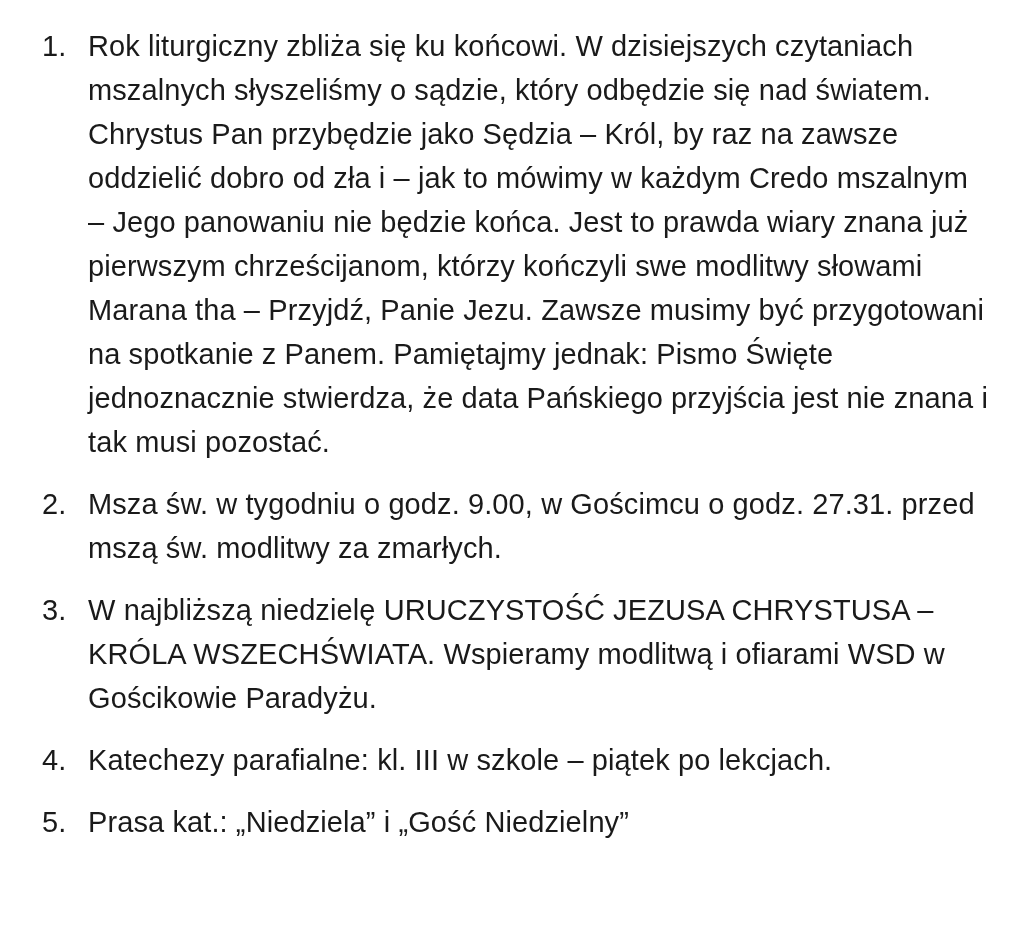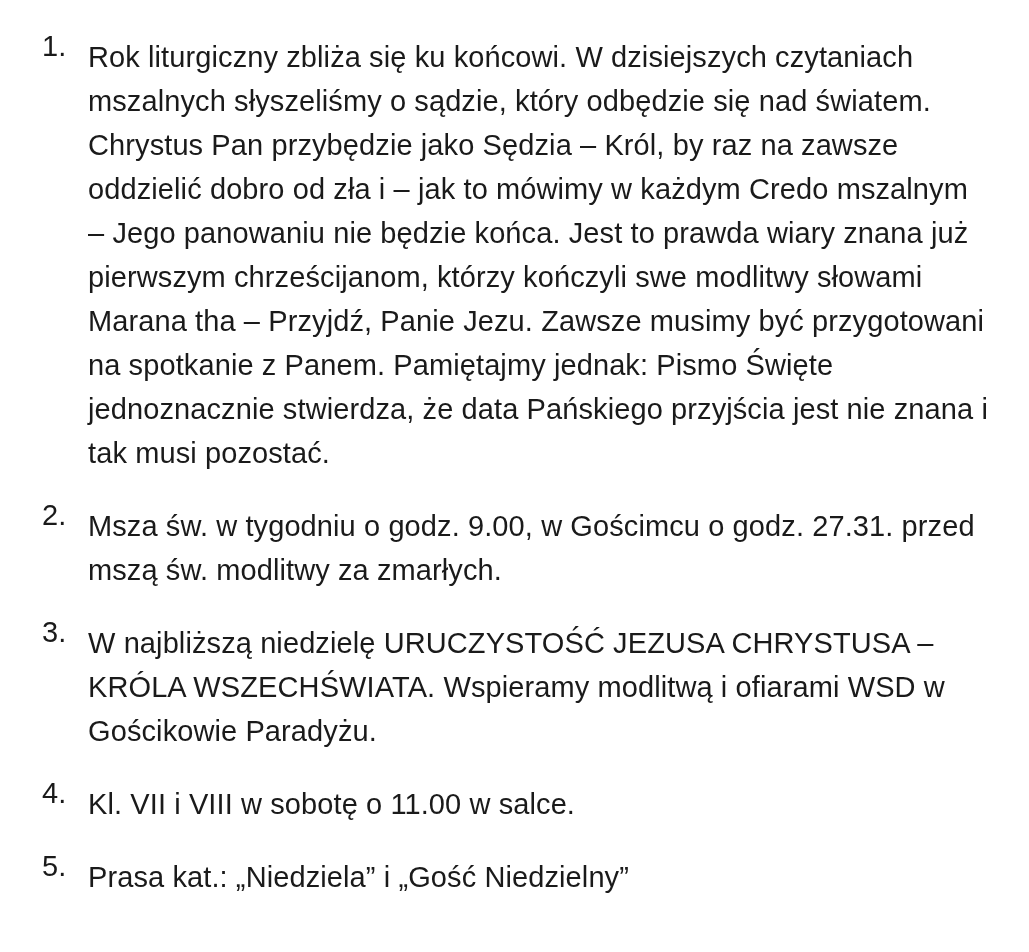--- a/index.html
+++ b/index.html
@@ -32,21 +32,20 @@
     margin: 0 0 18px 0;
     letter-spacing: 0.1px;
   }
   .li-num {
     flex: 0 0 46px;
     width: 46px;
   }
   .li-content {
     flex: 1 1 auto;
     min-width: 0;
-    margin-top: 11px;
   }
   .li-content p {
     margin: 0;
   }
   .li-content p + p {
     margin-top: 17px;
   }
 </style>
 </head>
 <body>
@@ -71,21 +70,21 @@
     <span class="li-num">3.</span>
     <div class="li-content">
 
     <p>W najbliższą niedzielę URUCZYSTOŚĆ JEZUSA CHRYSTUSA – KRÓLA WSZECHŚWIATA. Wspieramy modlitwą i ofiarami WSD w Gościkowie Paradyżu.</p>
         </div>
   </li>
       <li>
     <span class="li-num">4.</span>
     <div class="li-content">
 
-          <p>Kl. VII i VIII w sobotę o 11.00 w salce.</p>
+    <p>Katechezy parafialne: kl. III w szkole – piątek po lekcjach.</p>
         </div>
   </li>
       <li>
     <span class="li-num">5.</span>
     <div class="li-content">
 
     <p>Prasa kat.: „Niedziela” i „Gość Niedzielny”</p>
         </div>
   </li>
     </ol>

